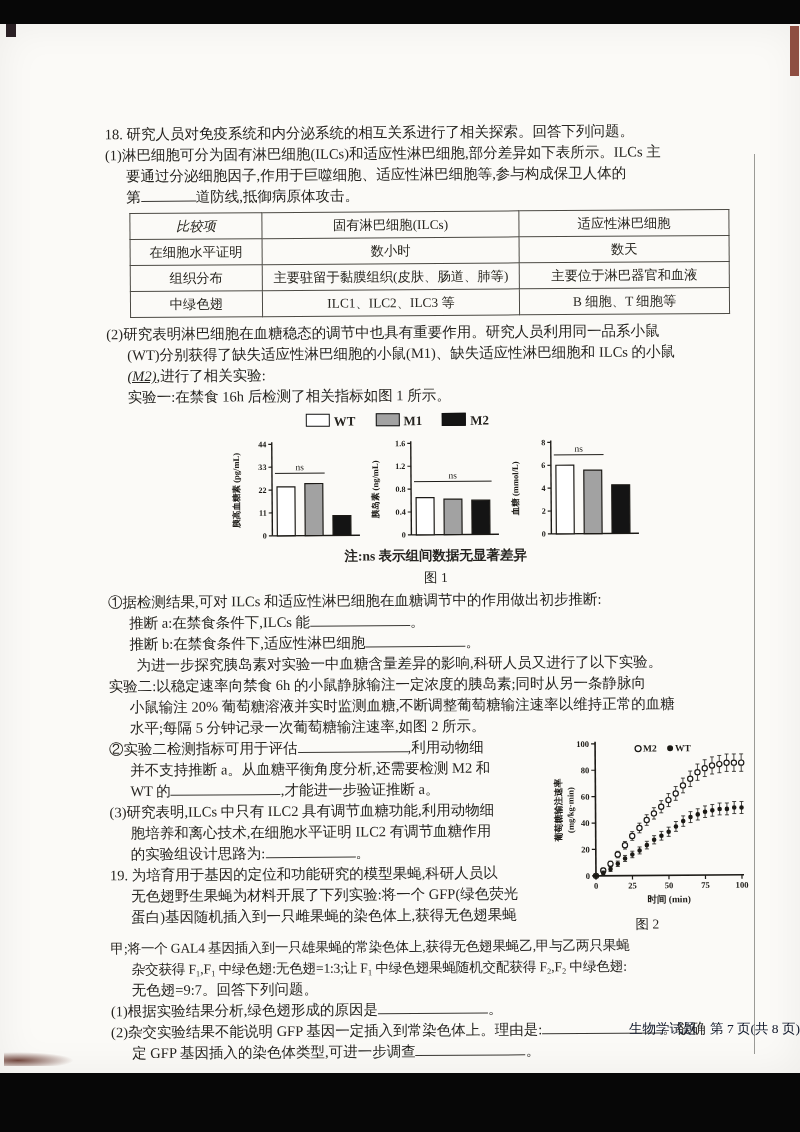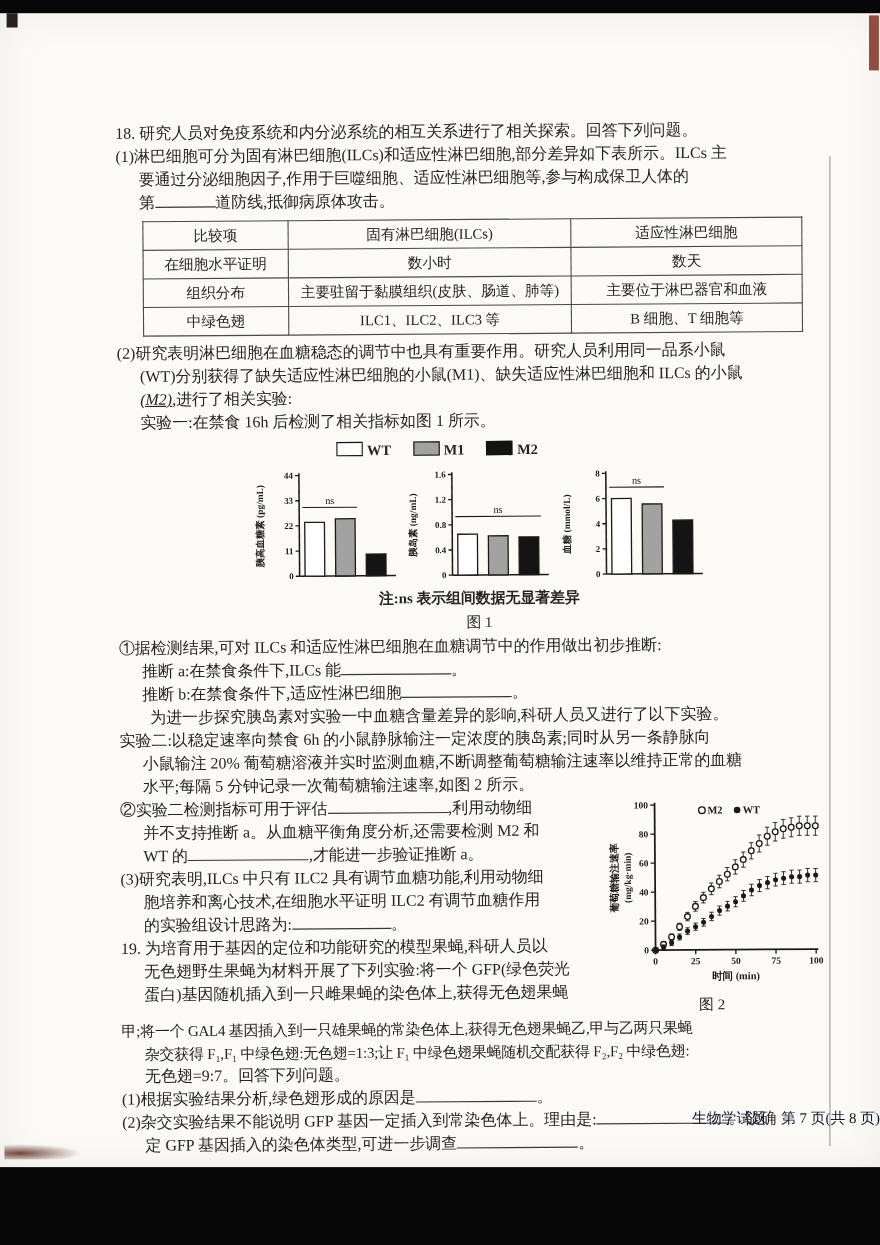--- a/index.html
+++ b/index.html
@@ -1,36 +1,36 @@
 <!DOCTYPE html>
 <html><head>
 <meta charset="utf-8">
 <style>
   html,body{margin:0;padding:0;background:#070707;width:800px;height:1132px;overflow:hidden;
     font-family:"Liberation Serif","DejaVu Serif",serif;}
-  .page{position:absolute;left:0;top:12px;width:800px;height:1049px;background:#fbfaf7;
+  .page{position:absolute;left:0;top:24px;width:800px;height:1049px;background:#fbfaf7;
     box-shadow:inset 0 0 40px rgba(0,0,0,0.06);}
   .mark-tl{position:absolute;left:6px;top:0;width:10px;height:13px;background:#2a2024;}
   .mark-tr{position:absolute;right:1px;top:2px;width:9px;height:50px;background:#8e4e41;}
   .smudge-bl{position:absolute;left:4px;top:1028px;width:70px;height:14px;
     background:radial-gradient(ellipse at 20% 60%, rgba(90,40,30,.85), rgba(90,40,30,0) 70%);}
   .fold{position:absolute;left:754px;top:130px;height:900px;width:1px;background:#9a9a96;}
   .content{position:absolute;left:108px;top:98px;width:640px;color:#262420;
     font-size:14.5px;line-height:21px;transform:rotate(-0.4deg);}
   .ln{white-space:nowrap;}
   .ind{padding-left:21px;}
   .ind2{text-indent:28px;}
   .tight{font-size:13.6px;letter-spacing:-0.2px;}
   .blank{display:inline-block;border-bottom:1px solid #3a3834;height:13px;vertical-align:baseline;}
   .w55{width:55px}.w90{width:90px}.w100{width:100px}.w110{width:110px}.w120{width:120px}
   .u{text-decoration:underline;font-style:italic;}
   table.cmp{border-collapse:collapse;margin:5px 0 6px 24px;width:600px;font-size:13.3px;
     color:#27251f;}
   table.cmp td{border:1px solid #4c4a44;text-align:center;padding:2px 4px;height:19px;}
-  table.cmp td.c1{width:22%;}table.cmp td.c2{width:43%;}table.cmp td.c3{width:35%;}
+  table.cmp td.c1{width:22%;font-style:italic;}table.cmp td.c2{width:43%;}table.cmp td.c3{width:35%;}
   .fig1{margin:4px 0 2px 28px;width:525px;}
   .fig1-legend{display:flex;justify-content:center;gap:20px;align-items:center;
     font-family:"Liberation Serif",serif;font-weight:bold;font-size:13px;margin-bottom:2px;}
   .sw{display:inline-block;width:22px;height:11px;border:1.4px solid #111;margin-right:4px;
     vertical-align:-1px;}
   .charts-row{display:flex;gap:8px;margin-left:95px;width:410px;}
   .fig1-note{width:410px;margin-left:95px;text-align:center;font-size:13.5px;font-weight:bold;}
   .fig1-cap{width:410px;margin-left:95px;text-align:center;font-size:13.5px;margin-top:1px;}
   .twocol{display:flex;}
   .col-l{flex:0 0 442px;}

